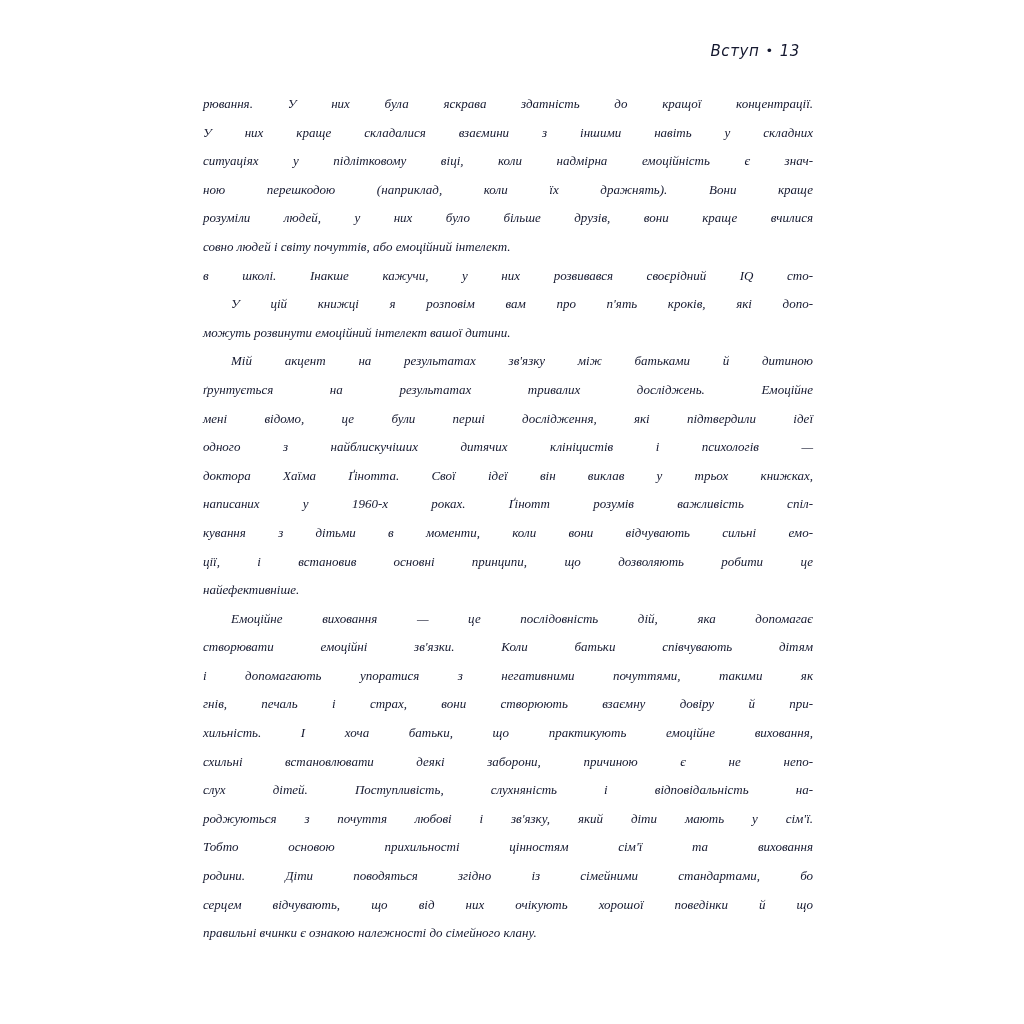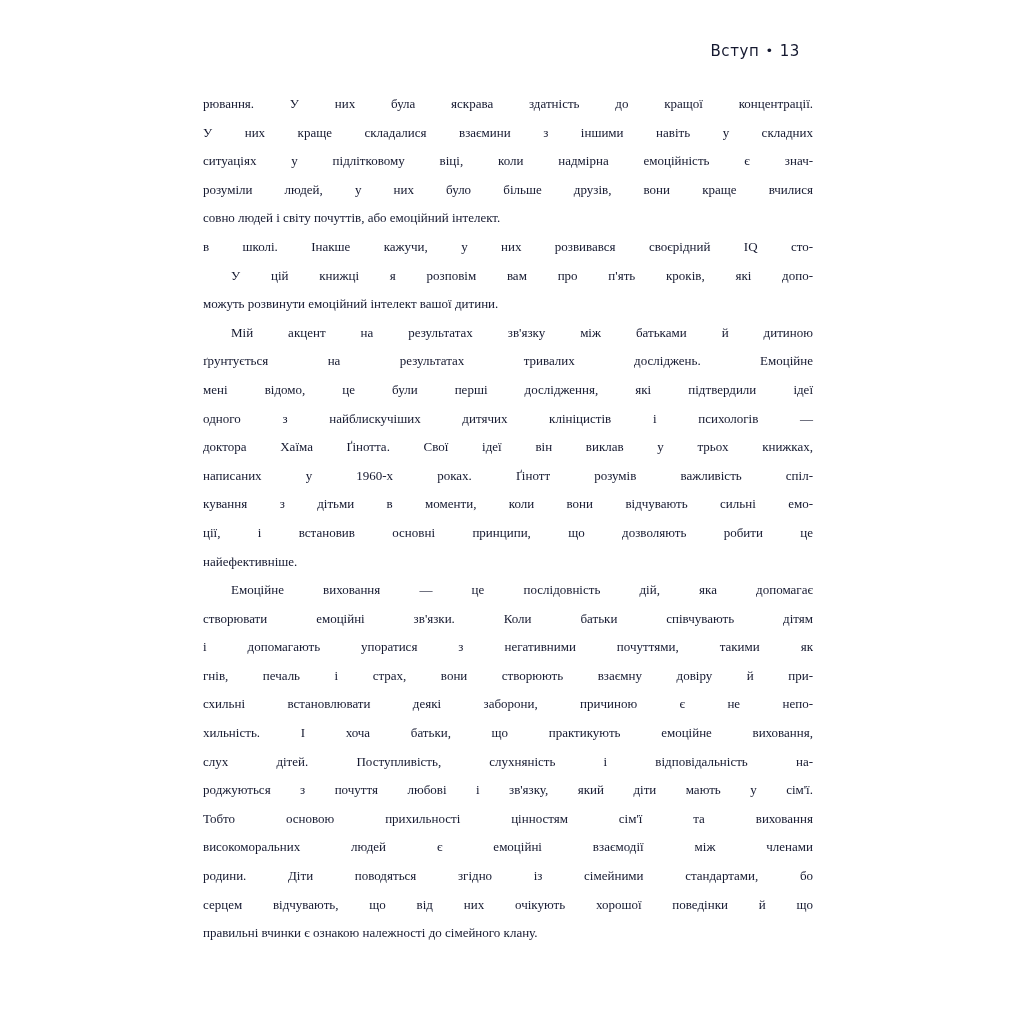--- a/index.html
+++ b/index.html
@@ -8,20 +8,21 @@
     padding: 0;
     background: #ffffff;
   }
   .page {
     position: relative;
     width: 836px;
     height: 1024px;
     background: #ffffff;
     overflow: hidden;
     box-sizing: border-box;
+    font-style: italic;
   }
 
   
   .running-head {
     position: absolute;
     top: 44px;
     left: 203px;
     width: 597px;
     text-align: right;
     font-family: "DejaVu Sans", sans-serif;
@@ -78,20 +79,21 @@
 
   <div class="running-head" style="color: rgb(20, 24, 47);">
     <span>Вступ</span><span class="rh-sep">•</span><span>13</span>
   </div>
 
   <div class="textblock" id="body-text-block" style="color: rgb(20, 24, 47);">
       <div class="lines">
         <span class="ln">рювання. У них була яскрава здатність до кращої концентрації.</span>
         <span class="ln">У них краще складалися взаємини з іншими навіть у складних</span>
         <span class="ln">ситуаціях у підлітковому віці, коли надмірна емоційність є знач-</span>
+        <span class="ln">ною перешкодою (наприклад, коли їх дражнять). Вони краще</span>
         <span class="ln">розуміли людей, у них було більше друзів, вони краще вчилися</span>
         <span class="ln last">совно людей і світу почуттів, або емоційний інтелект.</span>
         <span class="ln">в школі. Інакше кажучи, у них розвивався своєрідний IQ сто-</span>
       </div>
       <div class="lines">
         <span class="ln indent">У цій книжці я розповім вам про п'ять кроків, які допо-</span>
         <span class="ln last">можуть розвинути емоційний інтелект вашої дитини.</span>
       </div>
       <div class="lines">
         <span class="ln indent">Мій акцент на результатах зв'язку між батьками й дитиною</span>
@@ -102,25 +104,24 @@
         <span class="ln">написаних у 1960-х роках. Ґінотт розумів важливість спіл-</span>
         <span class="ln">кування з дітьми в моменти, коли вони відчувають сильні емо-</span>
         <span class="ln">ції, і встановив основні принципи, що дозволяють робити це</span>
         <span class="ln last">найефективніше.</span>
       </div>
       <div class="lines">
         <span class="ln indent">Емоційне виховання — це послідовність дій, яка допомагає</span>
         <span class="ln">створювати емоційні зв'язки. Коли батьки співчувають дітям</span>
         <span class="ln">і допомагають упоратися з негативними почуттями, такими як</span>
         <span class="ln">гнів, печаль і страх, вони створюють взаємну довіру й при-</span>
+        <span class="ln">хильність. І хоча батьки, що практикують емоційне виховання,</span>
         <span class="ln">схильні встановлювати деякі заборони, причиною є не непо-</span>
-        <span class="ln">хильність. І хоча батьки, що практикують емоційне виховання,</span>
         <span class="ln">слух дітей. Поступливість, слухняність і відповідальність на-</span>
         <span class="ln">роджуються з почуття любові і зв'язку, який діти мають у сім'ї.</span>
         <span class="ln">Тобто основою прихильності цінностям сім'ї та виховання</span>
-        <span class="ln">високоморальних людей є емоційні взаємодії між членами</span>
         <span class="ln">родини. Діти поводяться згідно із сімейними стандартами, бо</span>
         <span class="ln">серцем відчувають, що від них очікують хорошої поведінки й що</span>
         <span class="ln last">правильні вчинки є ознакою належності до сімейного клану.</span>
       </div>
     </div>
 
 </div>
 
 </body></html>

